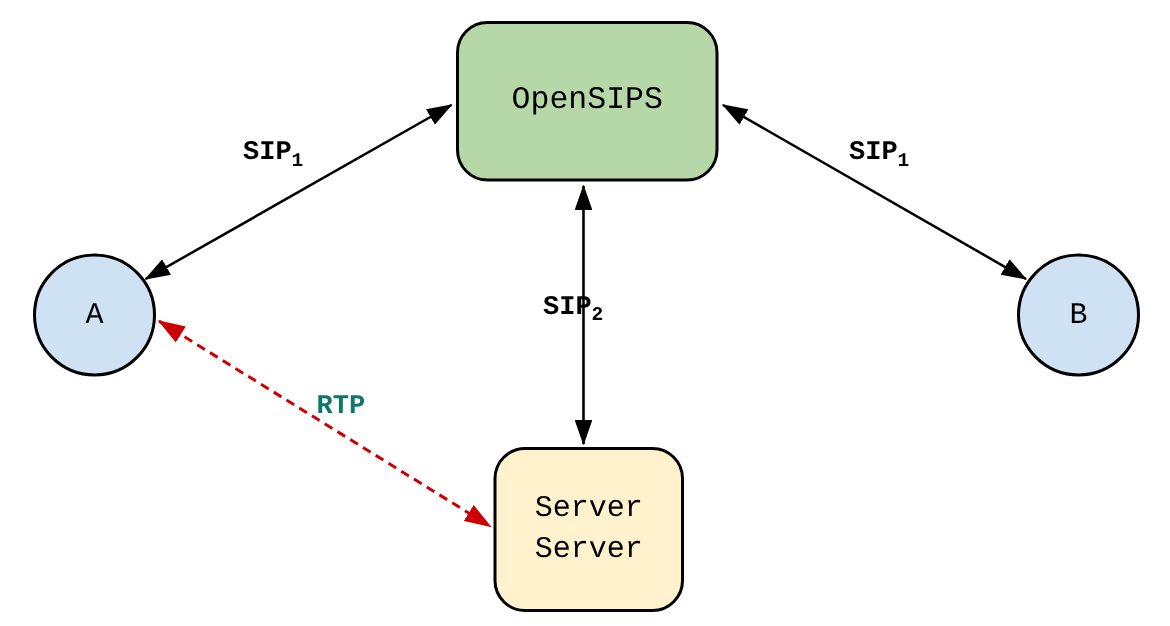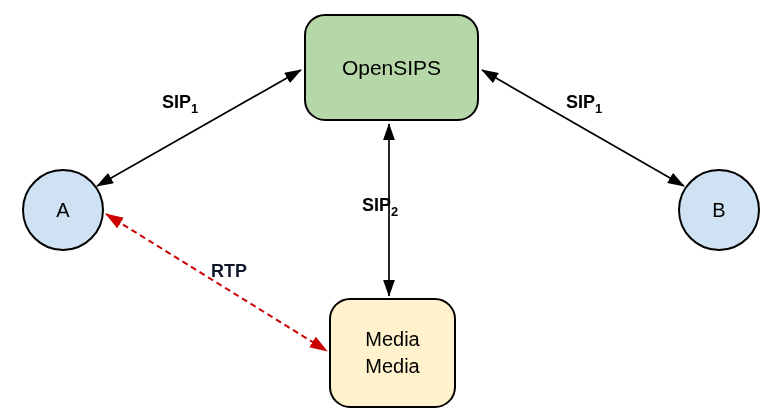--- a/index.html
+++ b/index.html
@@ -1,21 +1,21 @@
 <!DOCTYPE html>
 <html><head>
 <meta charset="utf-8">
 <style>
   html, body { margin: 0; padding: 0; background: #ffffff; }
   .canvas {
     position: relative;
     width: 780px;
     height: 417px;
     background: #ffffff;
-    font-family: Liberation Sans, sans-serif;
+    font-family: Liberation Mono, monospace;
     overflow: hidden;
   }
   .canvas svg { position: absolute; left: 0; top: 0; }
   .label { position: absolute; color: #000000; }
   .node-label {
     display: flex;
     align-items: center;
     justify-content: center;
     text-align: center;
     pointer-events: none;
@@ -23,21 +23,21 @@
   .opensips-label { left: 305px; top: 15px; width: 173px; height: 105px; font-size: 21px; }
   .media-label   { left: 330px; top: 299px; width: 125px; height: 108px; font-size: 20px; line-height: 27px; }
   .media-label span { display: inline-block; width: 80px; }
   .a-label { left: 23px;  top: 170px; width: 80px; height: 80px; font-size: 20px; }
   .b-label { left: 679px; top: 170px; width: 80px; height: 80px; font-size: 20px; }
   .edge-label { font-size: 18px; font-weight: bold; pointer-events: none; }
   .edge-label sub { font-size: 13px; }
   .sip1-left  { left: 162px; top: 92px; }
   .sip1-right { left: 566px; top: 92px; }
   .sip2       { left: 362px; top: 195px; }
-  .rtp        { left: 211px; top: 261px; color: #0f172a; }
+  .rtp        { left: 211px; top: 261px; color: #0f766e; }
 </style>
 </head>
 <body>
 
 <div class="canvas">
 
   <svg width="780" height="417" viewBox="0 0 780 417">
     <defs>
       <marker id="ah-black" viewBox="0 0 10 7" refX="9.5" refY="3.5" markerWidth="10" markerHeight="7" orient="auto-start-reverse">
         <path d="M0,0 L10,3.5 L0,7 Z" fill="#000000"></path>
@@ -60,21 +60,21 @@
     <rect x="330" y="299" width="125" height="108" rx="20" ry="20" stroke="#000000" stroke-width="2" fill="#fff2cc"></rect>
 
     <circle cx="63" cy="210" r="40" stroke="#000000" stroke-width="2" fill="#cfe2f3"></circle>
 
     <circle cx="719" cy="210" r="40" stroke="#000000" stroke-width="2" fill="#cfe2f3"></circle>
   </svg>
 
   <div class="label node-label opensips-label">OpenSIPS</div>
 
   <div class="label node-label media-label">
-    <span>Media Media</span>
+    <span>Server Server</span>
   </div>
 
   <div class="label node-label a-label">A</div>
 
   <div class="label node-label b-label">B</div>
 
   <div class="label edge-label sip1-left">
     <span>SIP</span><sub>1</sub>
   </div>
 

